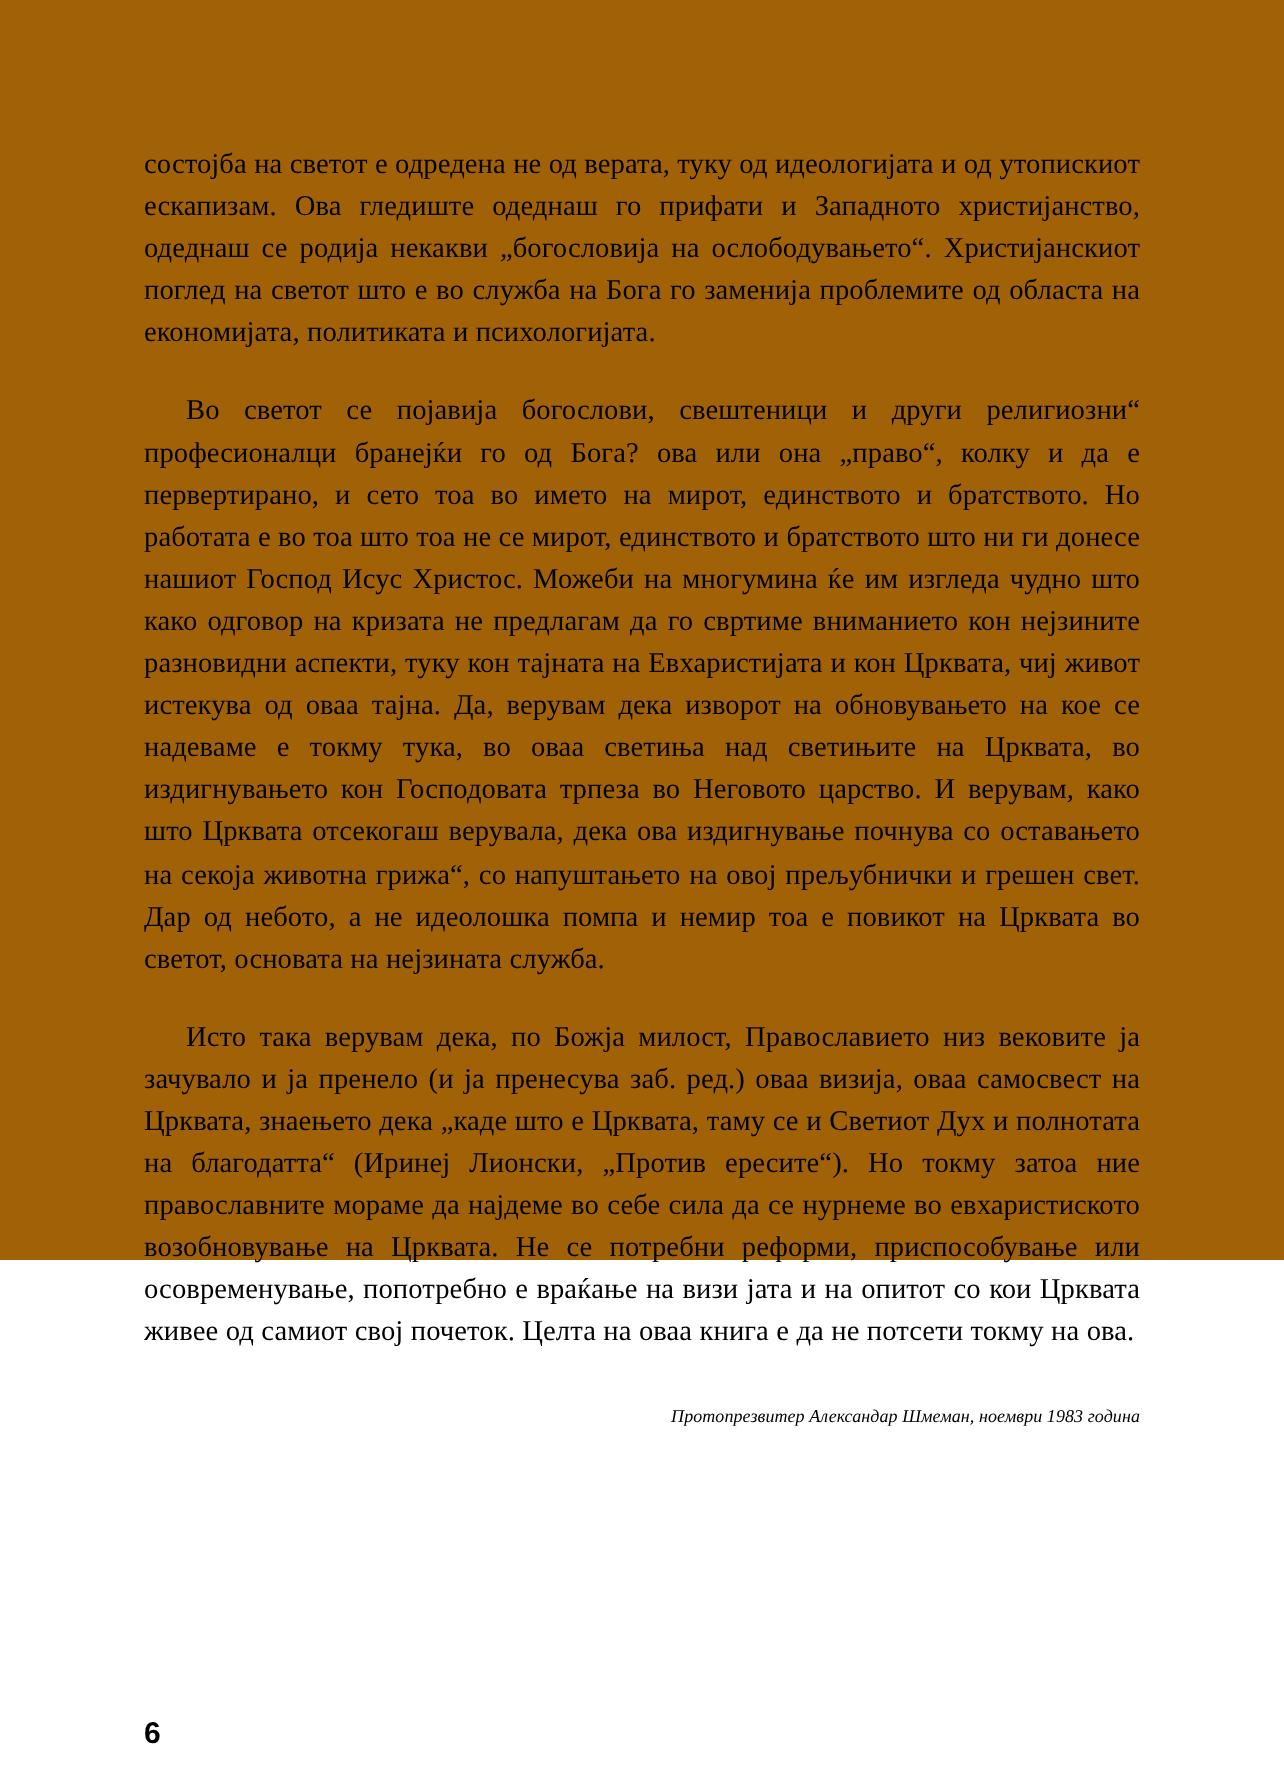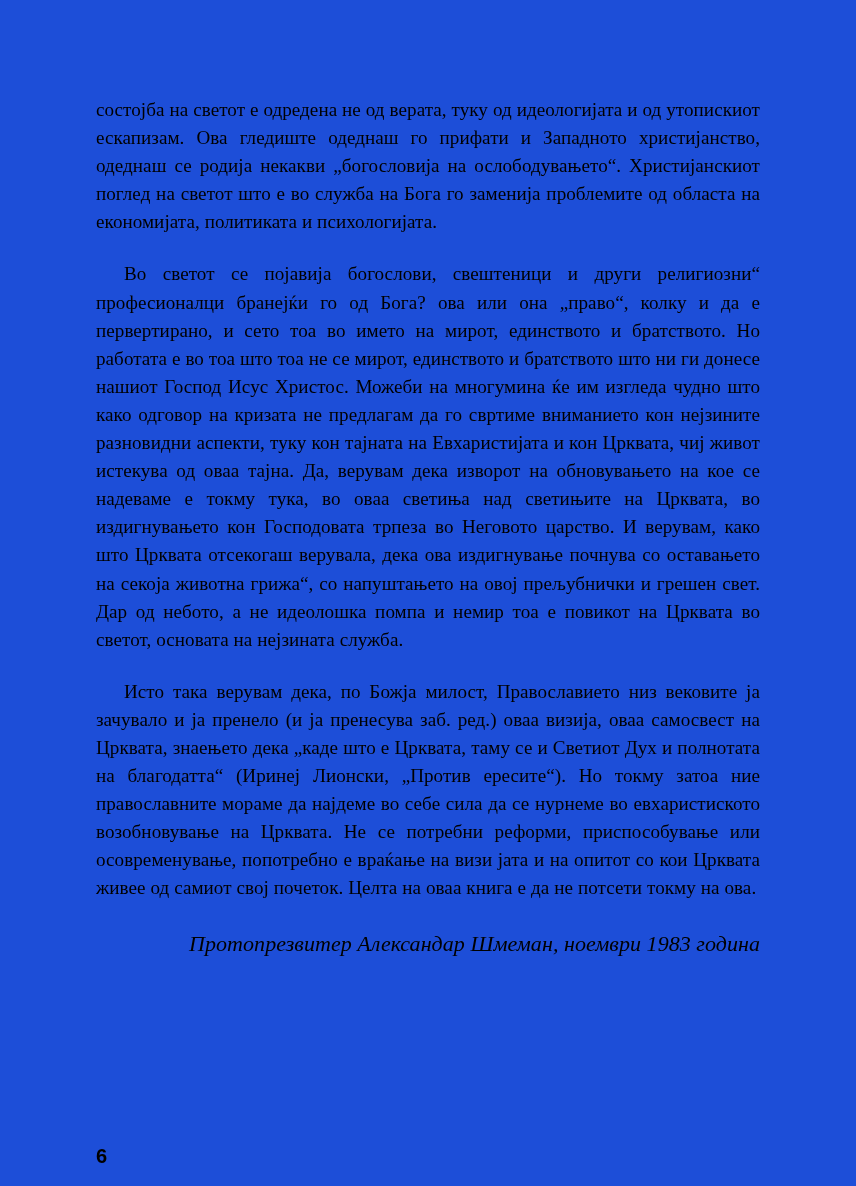--- a/index.html
+++ b/index.html
@@ -15,22 +15,22 @@
     font-family: "Liberation Serif", "DejaVu Serif", serif;
     color: #000000;
     -webkit-font-smoothing: antialiased;
   }
 
   .page {
     position: absolute;
     left: 0;
     top: 0;
     width: 856px;
-    height: 1186px;
-    background: #1d4ed8;
+    height: 840px;
+    background: #a16207;
   }
 
   .text-column {
     position: absolute;
     left: 96px;
     top: 96px;
     width: 664px;
   }
 
   p.body-paragraph {
@@ -52,21 +52,21 @@
   }
 
   p.body-paragraph + p.body-paragraph {
     margin-top: 24px;
   }
 
   .attribution {
     margin: 0;
     padding: 0;
     margin-top: 27px;
-    font-size: 22px;
+    font-size: 12px;
     line-height: 28px;
     font-style: italic;
     text-align: right;
     text-indent: 0;
     letter-spacing: 0.05px;
   }
 
   .page-number {
     position: absolute;
     left: 96px;

